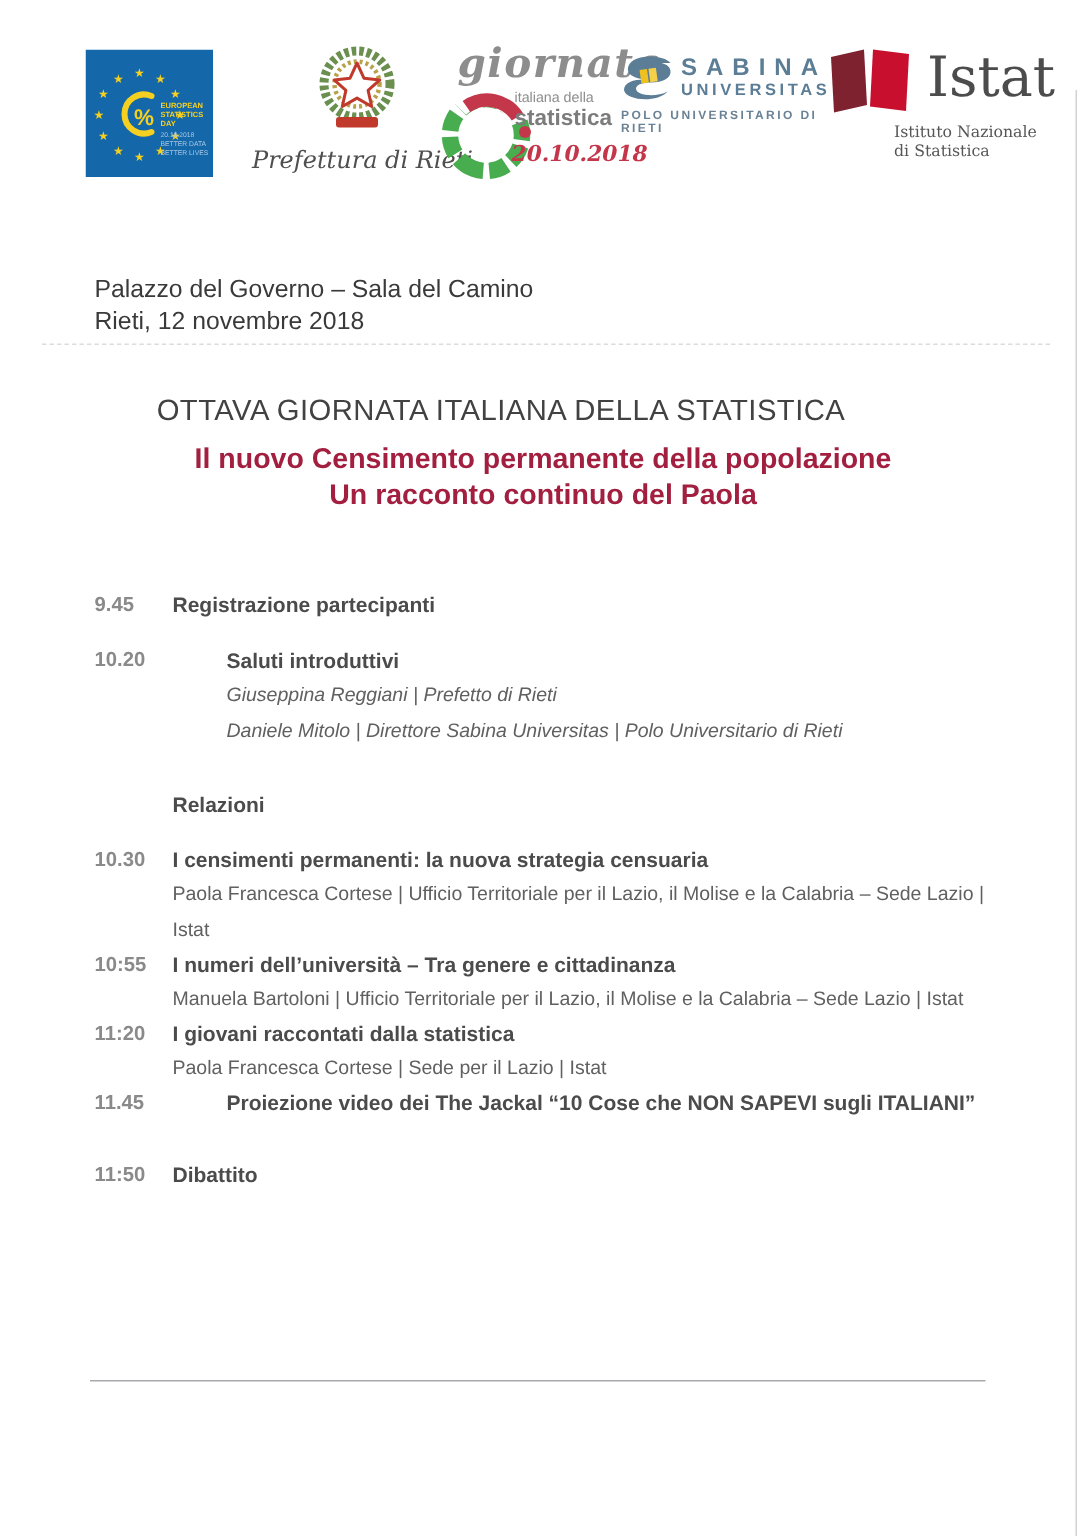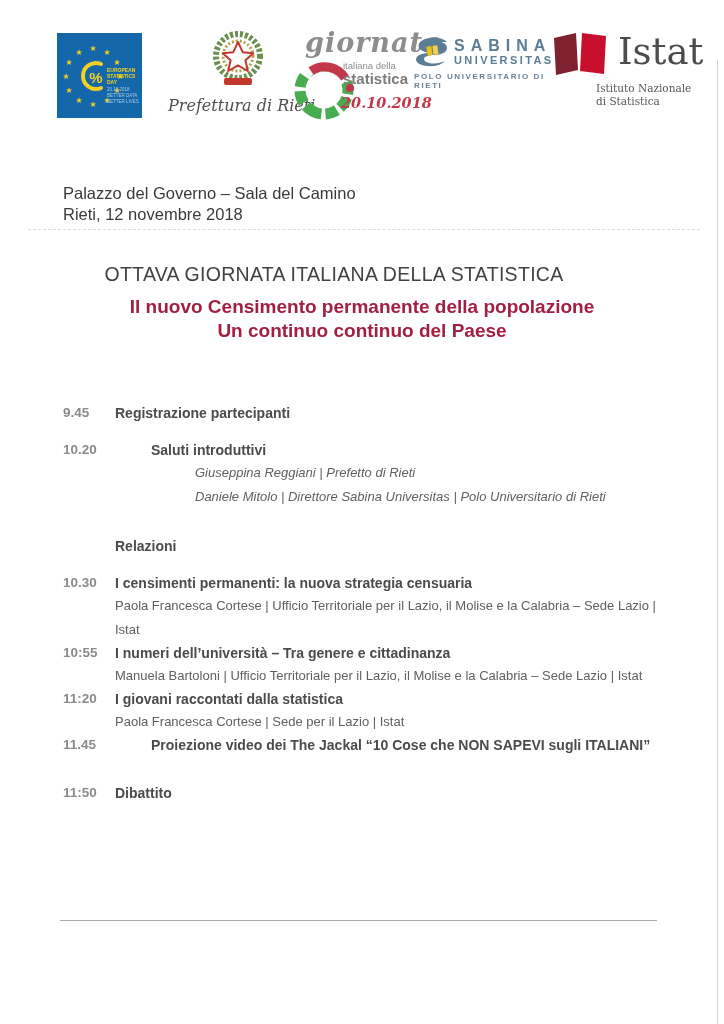--- a/index.html
+++ b/index.html
@@ -46,29 +46,29 @@
   
   .venue { position:absolute; left:63px; top:183px; font-size:16.5px; line-height:21px; color:#3a3a3a; }
 
   
   .main-title { position:absolute; left:0; top:263px; width:668px; text-align:center;
     font-size:19.5px; letter-spacing:.3px; color:#424242; }
   .subtitle { position:absolute; left:0; top:295px; width:724px; text-align:center;
     font-size:19px; font-weight:bold; color:#a21f3f; line-height:24px; }
 
   
-  .schedule { position:absolute; left:63px; top:402px; width:620px; }
+  .schedule { position:absolute; left:63px; top:392px; width:620px; }
   .row { display:flex; margin-bottom:0; }
   .row.gap-small { margin-bottom:15px; }
   .row.gap-large { margin-bottom:26px;gap:36px; }
   .time { width:52px; flex:0 0 52px; font-size:13.5px; font-weight:bold; color:#8a8a8a; line-height:22px; }
   .content { width:560px; }
   .item-title { font-size:14px; font-weight:bold; color:#4b4b4b; line-height:22px; }
   .speaker { font-size:13px; color:#606060; line-height:24px; }
-  .speaker.italic { font-style:italic;margin-left:44px; }
+  .speaker.italic { font-style:italic; }
 </style>
 </head>
 <body>
 
 <div class="page">
 
   <div class="logos">
 
     <div class="eu-logo">
       <svg width="85" height="85" viewBox="0 0 85 85">
@@ -162,21 +162,21 @@
   <div class="venue">
     <div>Palazzo del Governo – Sala del Camino</div>
     <div>Rieti, 12 novembre 2018</div>
   </div>
 
   <div class="artifact-dotted"></div>
 
   <div class="main-title">OTTAVA GIORNATA ITALIANA DELLA STATISTICA</div>
   <div class="subtitle">
     <div>Il nuovo Censimento permanente della popolazione</div>
-    <div>Un continuo continuo del Paese</div>
+    <div>Un racconto continuo del Paola</div>
   </div>
 
   <div class="schedule">
     <div class="row gap-small">
       <div class="time">9.45</div>
       <div class="content">
         <div class="item-title">Registrazione partecipanti</div>
       </div>
     </div>
 

